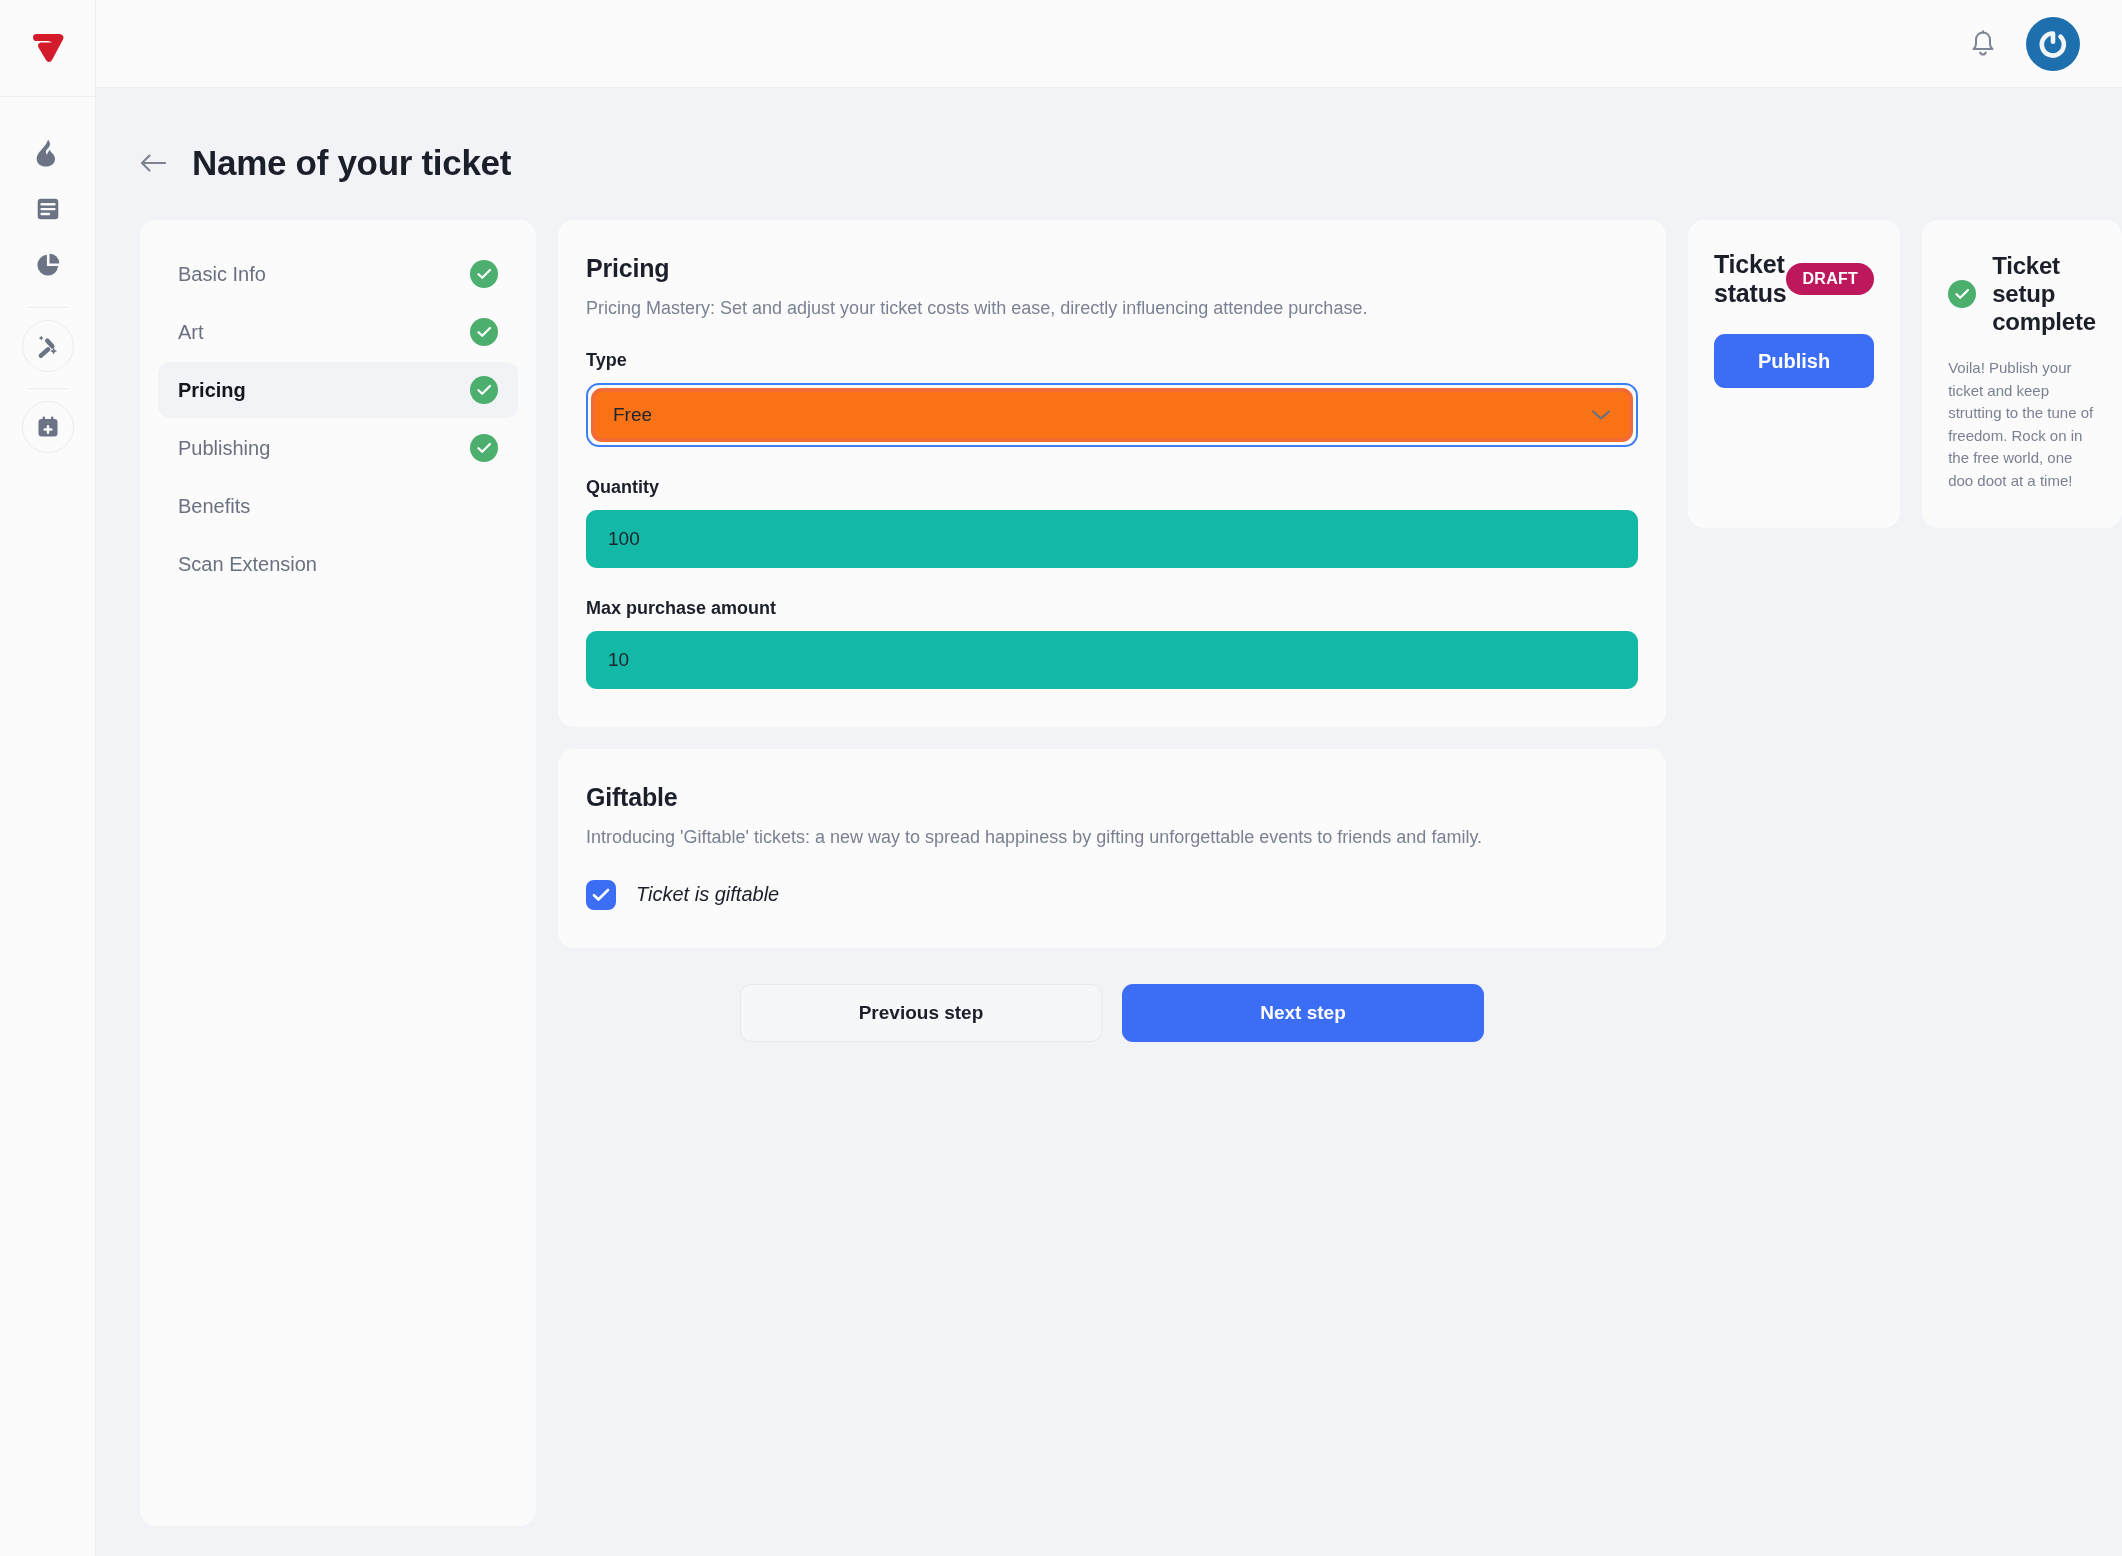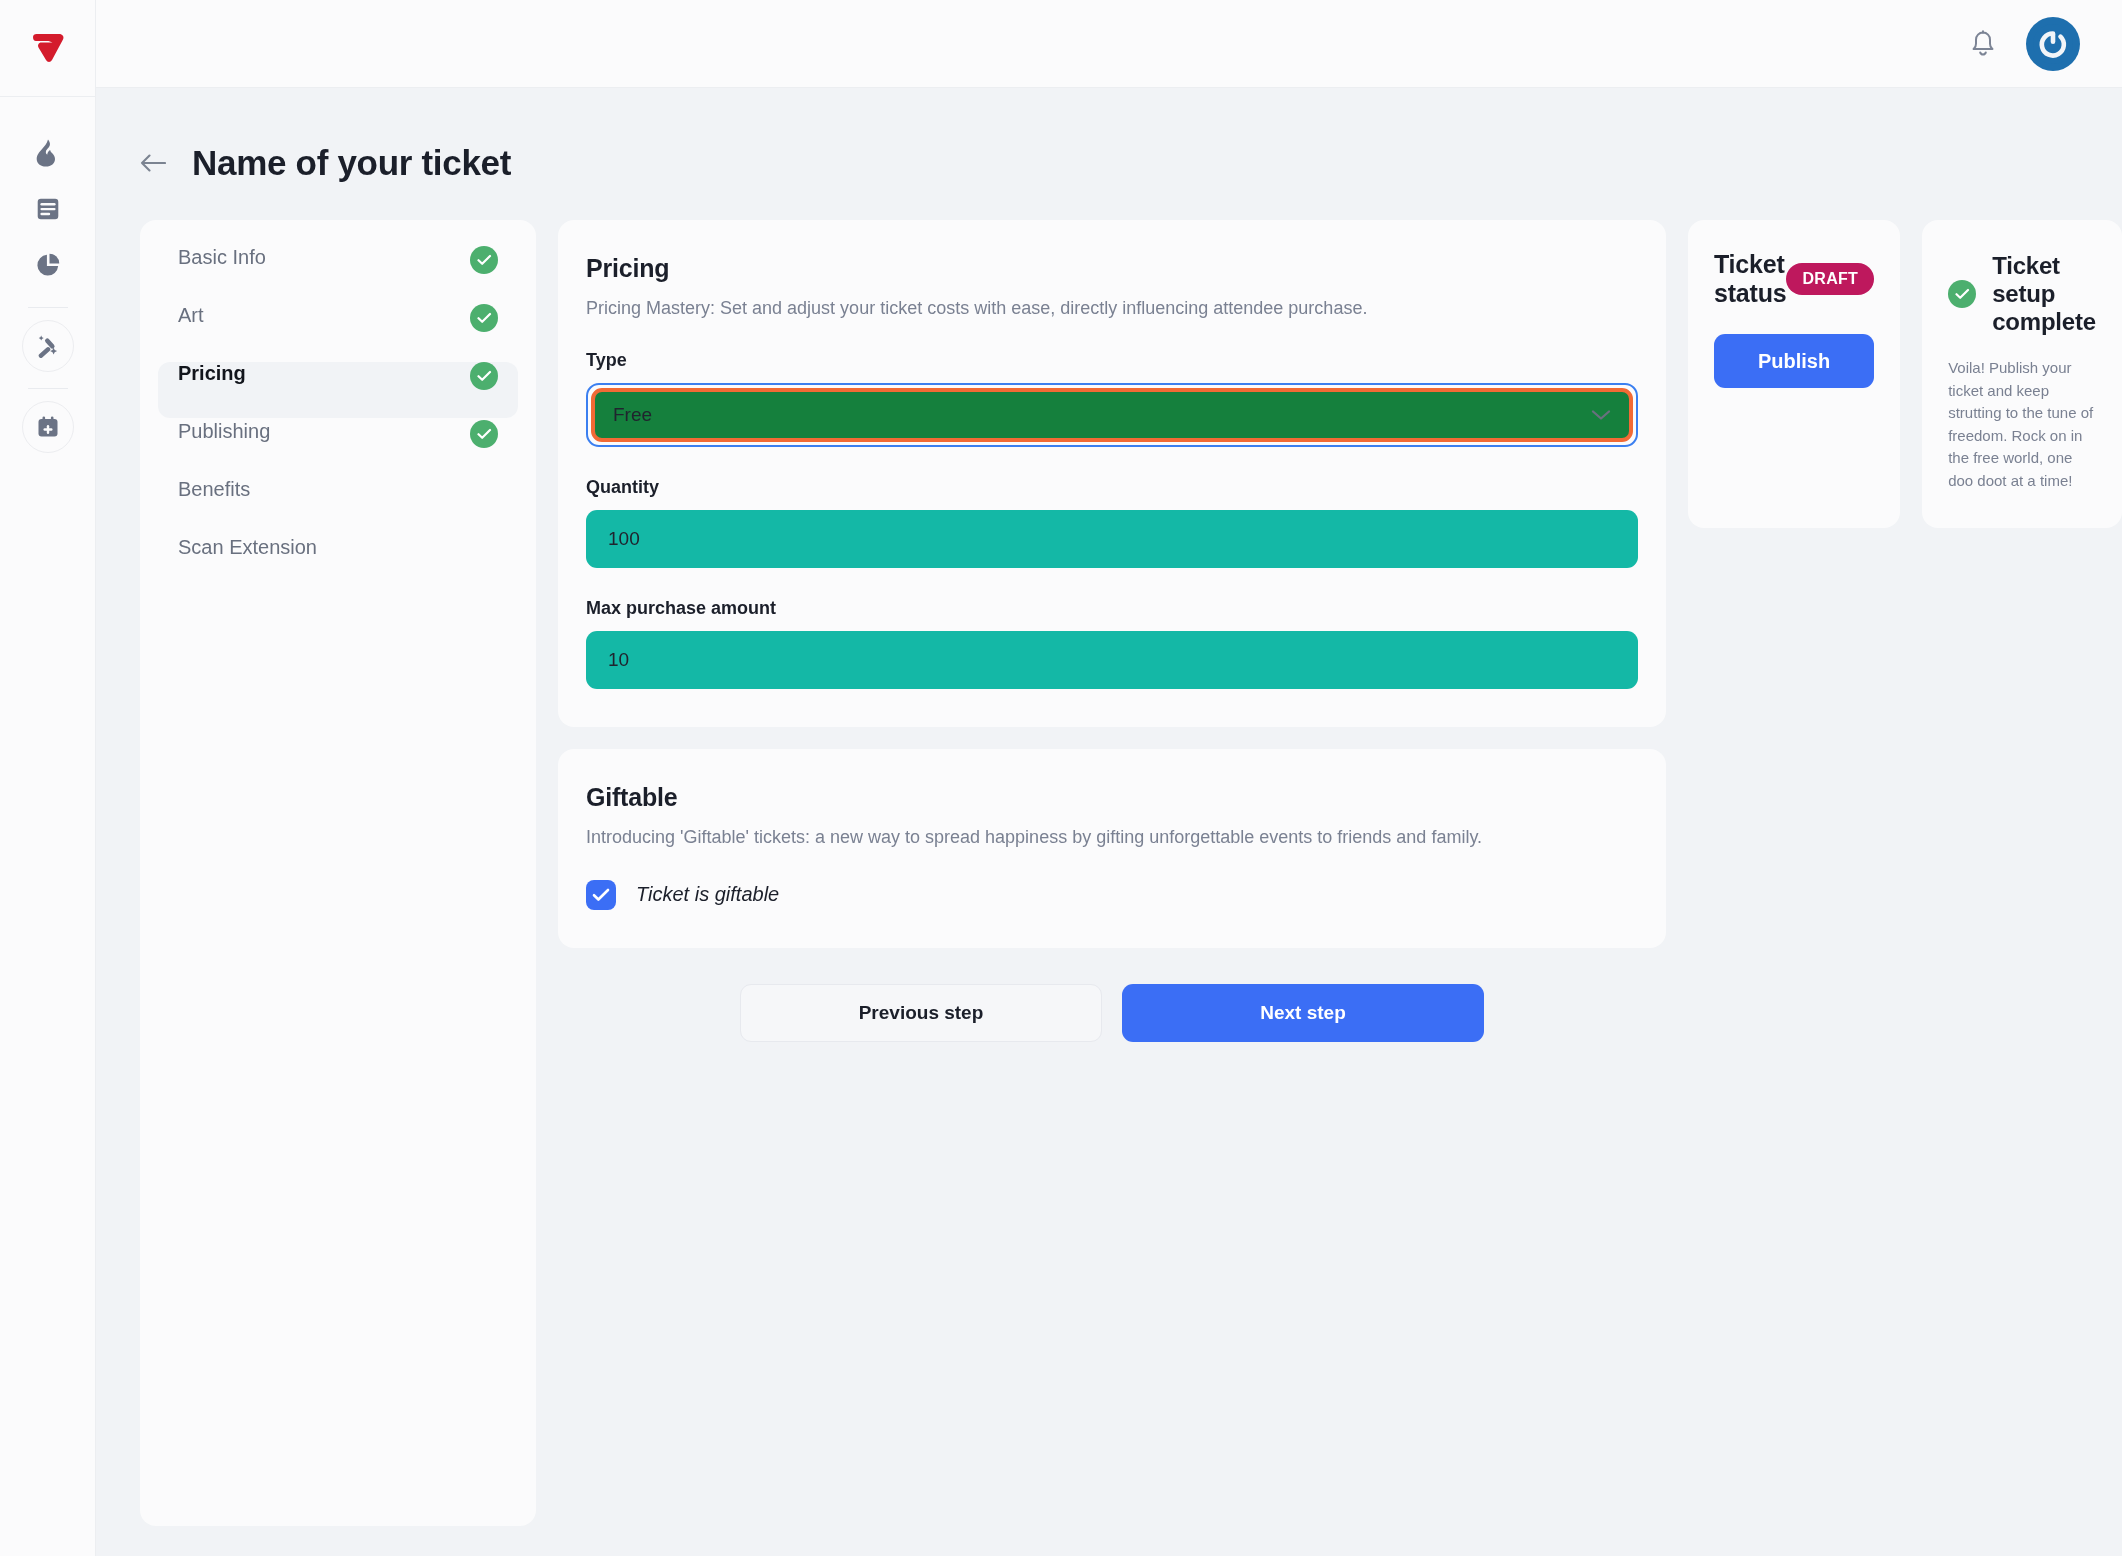--- a/index.html
+++ b/index.html
@@ -55,21 +55,21 @@
   .back-arrow { color: #7b8391; display: flex; align-items: center; }
   .page-title { font-size: 35px; font-weight: 700; color: #1b1f2a; letter-spacing: -0.3px; }
 
   .columns { display: flex; gap: 22px; padding: 26px 46px 0 44px; align-items: flex-start; }
 
   .card { background: #fbfbfc; border-radius: 16px; }
 
   
   .steps { width: 396px; flex: 0 0 396px; padding: 26px 18px; min-height: 1306px; }
   .step {
-    display: flex; align-items: flex-start; justify-content: space-between;
+    display: flex; align-items: center; justify-content: space-between;
     height: 56px; padding: 0 20px; border-radius: 12px; margin-bottom: 0;
   }
   .step-label { font-size: 20px; color: #69707f; font-weight: 500; }
   .step.active { background: #f1f3f6; }
   .step.active .step-label { color: #12151c; font-weight: 700; }
   .check {
     width: 28px; height: 28px; border-radius: 50%; background: #4caf6e;
     display: flex; align-items: center; justify-content: center; flex: 0 0 28px;
   }
   .step-spacer { height: 2px; }
@@ -80,21 +80,21 @@
   .sec-title { font-size: 25px; font-weight: 700; color: #1b1f2a; letter-spacing: -0.2px; }
   .sec-desc { font-size: 18px; color: #7a8192; margin-top: 13px; line-height: 1.35; }
   .field-label { font-size: 18px; font-weight: 700; color: #1b1f2a; margin-bottom: 12px; }
   .field-group { margin-top: 30px; }
 
   .select-focus {
     border: 2px solid #3b7ff0; border-radius: 13px; padding: 3px; background: #fbfbfc;
   }
   .select-box {
     position: relative; height: 54px; border: 4px solid #f26a35; border-radius: 11px;
-    background: #15803d; display: flex; align-items: center; padding: 0 18px;
+    background: #f97316; display: flex; align-items: center; padding: 0 18px;
   }
   .select-val { font-size: 19px; color: #20242e; font-weight: 500; }
   .select-chev { position: absolute; right: 18px; top: 50%; transform: translateY(-50%); color: #69707f; display: flex; }
 
   .input-box {
     height: 58px; background: #14b8a6; border-radius: 11px;
     display: flex; align-items: center; padding: 0 22px;
     font-size: 19px; color: #20242e; font-weight: 500;
   }
 

